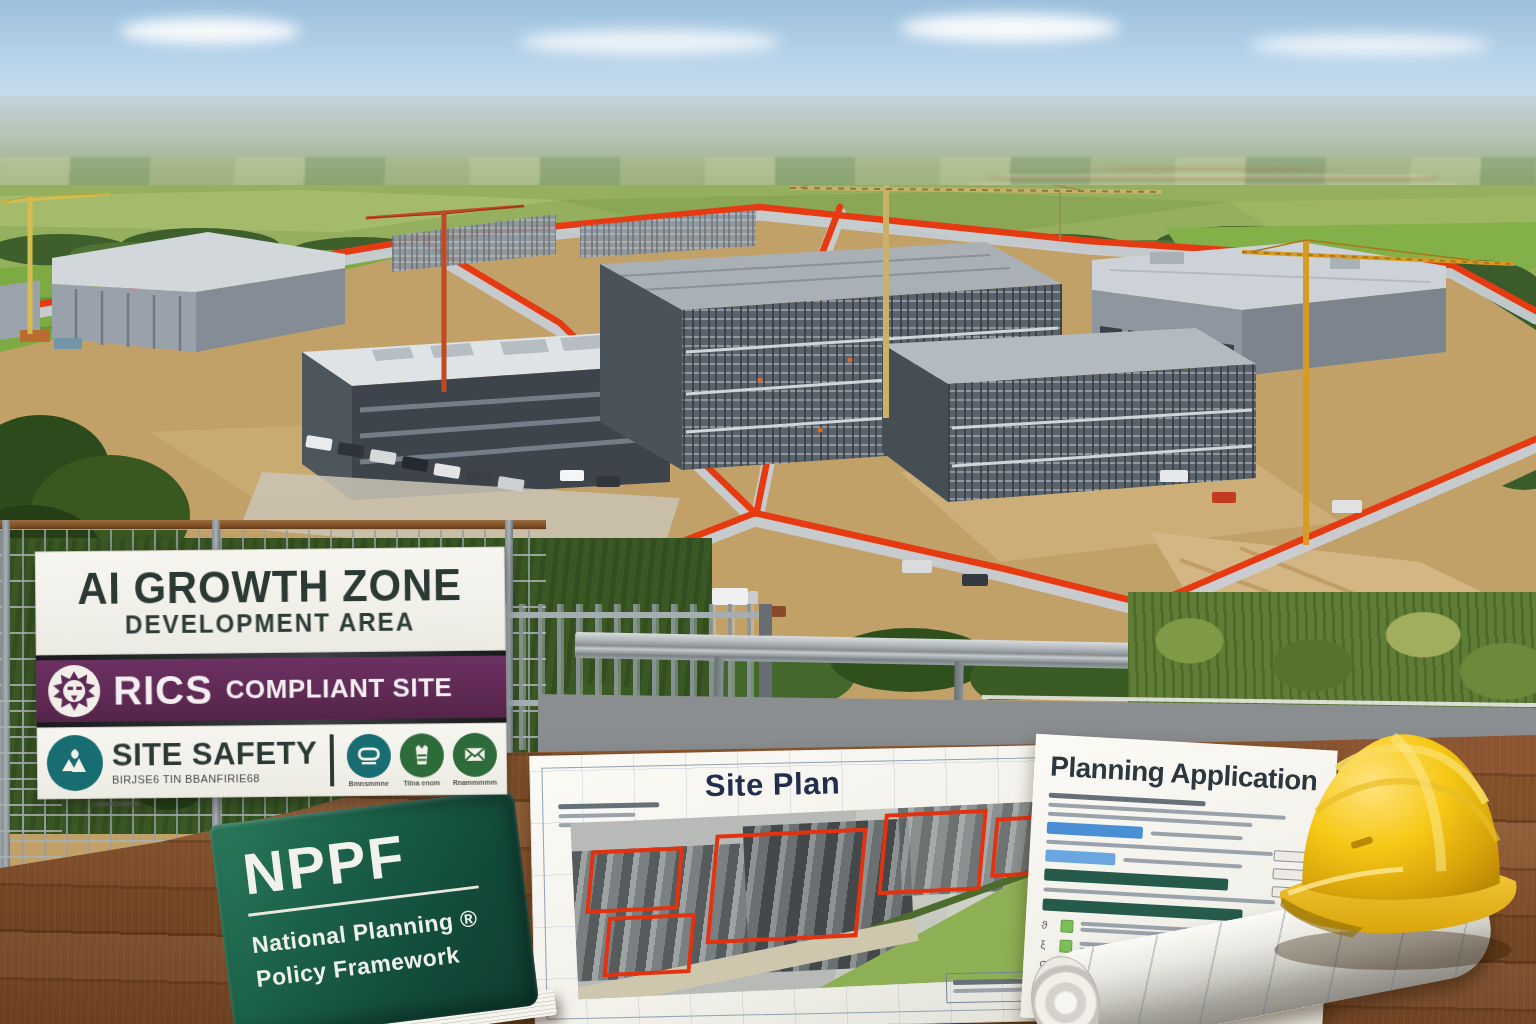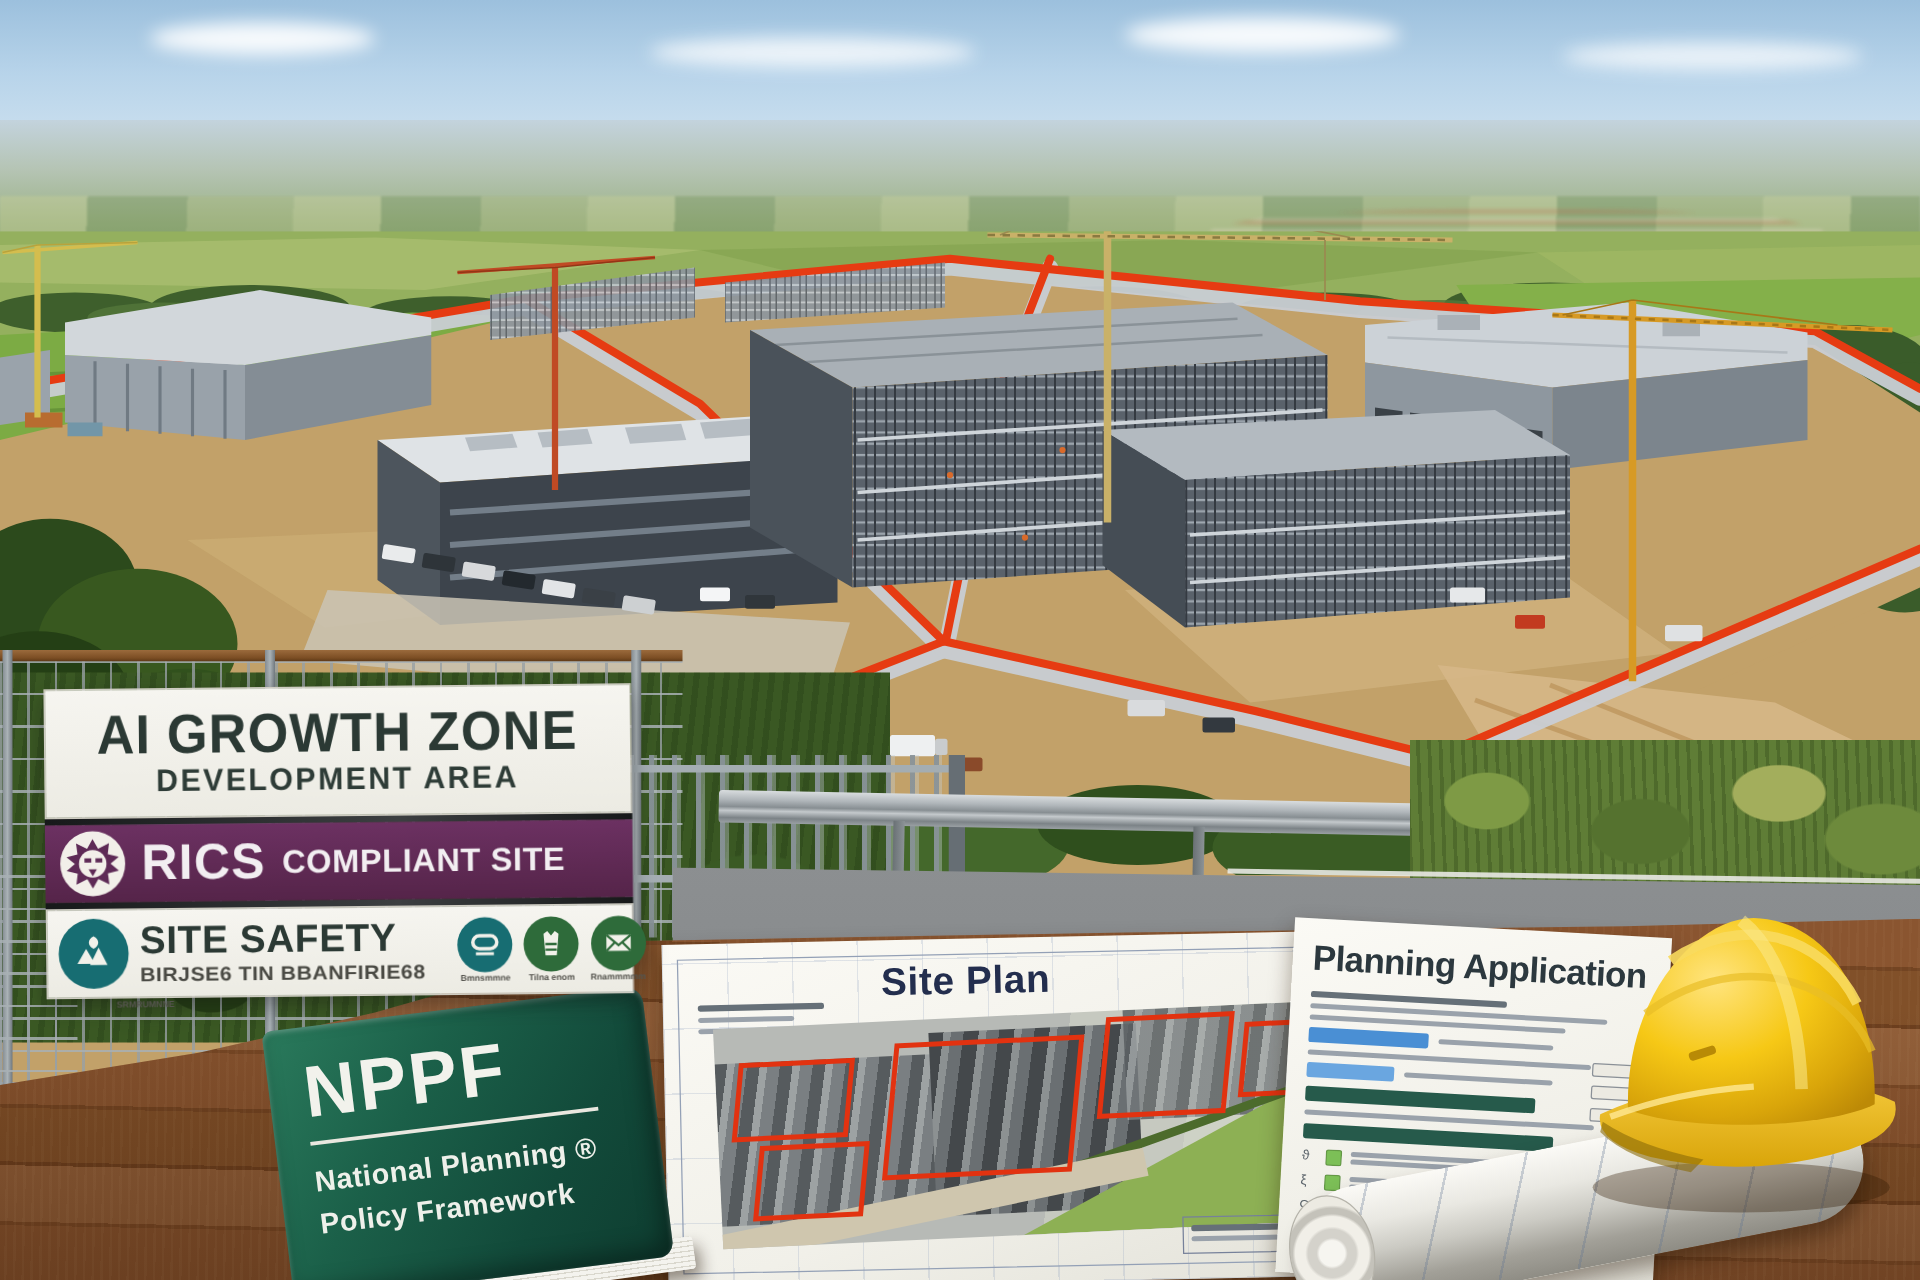--- a/index.html
+++ b/index.html
@@ -74,21 +74,21 @@
   .sdiv{height:5px;background:linear-gradient(90deg,#17191a,#3c3f41 60%,#17191a);}
   .p1{height:104px;display:flex;flex-direction:column;align-items:center;justify-content:center;}
   .sign-title{font-size:44px;font-weight:800;letter-spacing:1px;color:#2b3934;transform:scaleX(.95);line-height:1.04;white-space:nowrap;}
   .sign-sub{font-size:25px;font-weight:800;letter-spacing:2px;color:#2e3c37;transform:scaleX(.97);white-space:nowrap;}
   .p2{height:62px;background:linear-gradient(180deg,#6c3162,#552449);display:flex;align-items:center;gap:13px;padding:0 12px;color:#f2eef1;border:none;}
   .rics-b{font-size:40px;font-weight:800;letter-spacing:1px;}
   .rics-r{font-size:26px;font-weight:700;letter-spacing:.5px;white-space:nowrap;}
   .p3{height:72px;display:flex;align-items:center;gap:9px;padding:0 9px;}
   .ss-col{display:flex;flex-direction:column;align-items:flex-start;line-height:1;}
   .ss-title{font-size:31px;font-weight:800;color:#2b3934;letter-spacing:.5px;white-space:nowrap;}
-  .ss-sub{font-size:17px;font-weight:700;color:#4a4a44;letter-spacing:.4px;margin-top:4px;white-space:nowrap;transform:scaleY(.92);}
+  .ss-sub{font-size:11px;font-weight:400;color:#4a4a44;letter-spacing:.4px;margin-top:4px;white-space:nowrap;transform:scaleY(.92);}
   .vline{width:4px;height:52px;background:#2b3934;margin:0 4px;}
   .cir{border-radius:50%;display:flex;align-items:center;justify-content:center;flex:none;}
   .badge{display:flex;flex-direction:column;align-items:center;gap:2px;}
   .cap{font-size:7px;color:#55544e;font-weight:700;white-space:nowrap;}
 
   
   .book{left:222px;top:806px;width:310px;height:230px;transform:rotate(-7deg);}
   .pages{position:absolute;left:14px;right:-12px;bottom:-2px;height:26px;border-radius:3px;transform:rotate(-.8deg);
     background:repeating-linear-gradient(180deg,#f4f3ee 0 3px,#d9d7cd 3px 4px);box-shadow:4px 8px 12px rgba(30,15,3,.45);}
   .cover{position:absolute;inset:0 4px 12px 0;border-radius:8px 14px 12px 8px;padding:24px 28px;

